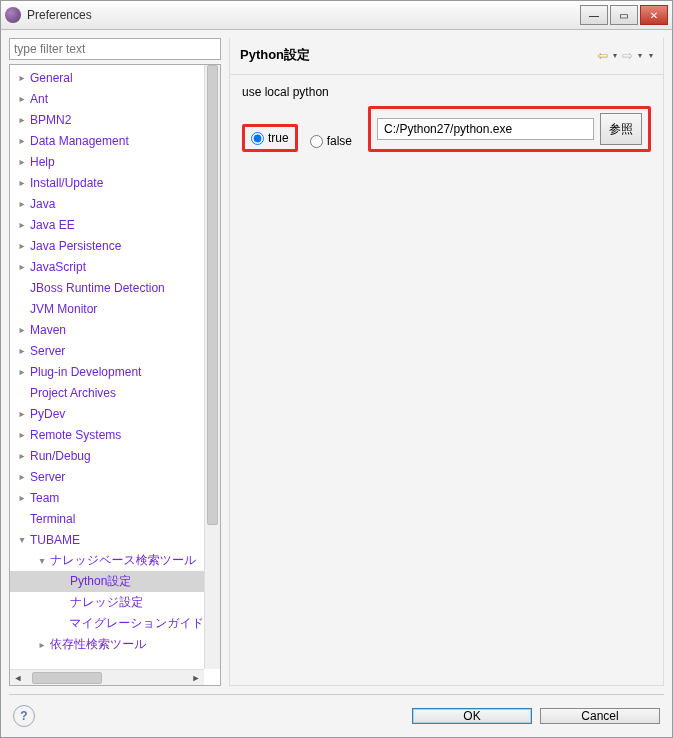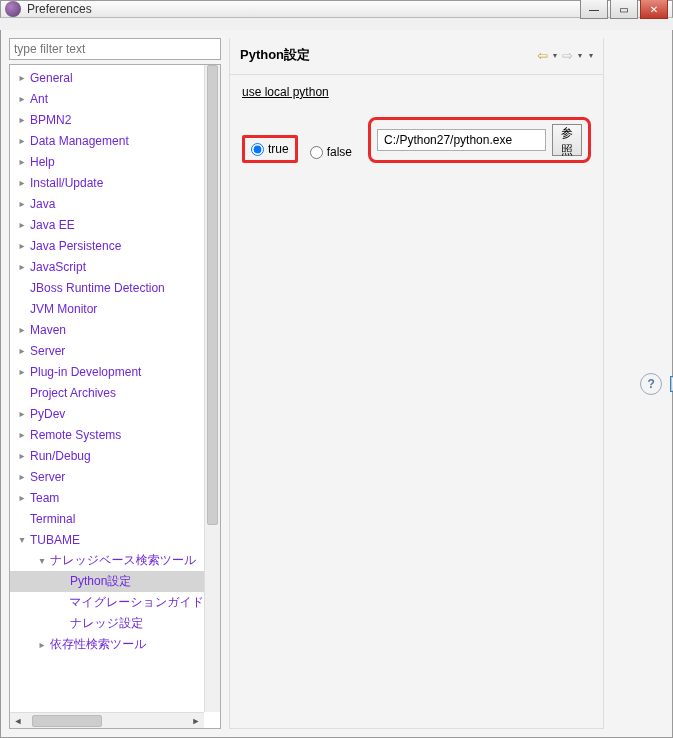--- a/index.html
+++ b/index.html
@@ -1,26 +1,26 @@
 <!DOCTYPE html>
 <html><head>
 <meta charset="utf-8">
 <style>
 * { box-sizing: border-box; margin: 0; padding: 0; font-family: "Segoe UI", Tahoma, sans-serif; font-size: 12px; }
 body { width: 673px; height: 738px; background: #f0f0f0; overflow: hidden; }
 
 
-.titlebar { height: 18px; background: linear-gradient(#fdfdfd, #e8e8e8); border: 1px solid #999; border-bottom: 1px solid #bbb; display: flex; align-items: center; padding: 0 4px; }
+.titlebar { height: 30px; background: linear-gradient(#fdfdfd, #e8e8e8); border: 1px solid #999; border-bottom: 1px solid #bbb; display: flex; align-items: center; padding: 0 4px; }
 .titlebar .eclipse-icon { width: 16px; height: 16px; border-radius: 50%; background: radial-gradient(circle at 35% 35%, #b080c0, #5a3d70); margin-right: 6px; }
 .titlebar .title { flex: 1; color: #333; }
 .titlebar .win-btn { width: 28px; height: 20px; border: 1px solid #888; margin-left: 2px; background: linear-gradient(#f5f5f5,#ddd); display: flex; align-items: center; justify-content: center; font-size: 10px; }
 .titlebar .win-close { background: linear-gradient(#e48a7a,#c0392b); color: #fff; border-color: #a03020; }
 
 
-.dialog { position: absolute; top: 30px; left: 0; right: 0; bottom: 0; border: 1px solid #999; border-top: none; background: #f4f4f4; display: flex; flex-direction: row; }
+.dialog { position: absolute; top: 30px; left: 0; right: 0; bottom: 0; border: 1px solid #999; border-top: none; background: #f4f4f4; display: flex; flex-direction: column; }
 .content { flex: 1; display: flex; padding: 8px; gap: 8px; min-height: 0; }
 
 
 .left-panel { width: 212px; display: flex; flex-direction: column; }
 .filter-input { height: 22px; border: 1px solid #abadb3; padding: 2px 4px; color: #888; background: #fff; margin-bottom: 4px; }
 .tree-wrap { flex: 1; border: 1px solid #abadb3; background: #fff; overflow: hidden; position: relative; }
 .tree { position: absolute; top: 0; left: 0; right: 16px; bottom: 16px; overflow: hidden; padding: 2px 0; }
 .tree-item { display: flex; align-items: center; height: 21px; padding-left: 4px; cursor: default; white-space: nowrap; }
 .tree-item .twisty { width: 16px; color: #888; text-align: center; font-size: 10px; }
 .tree-item.selected { background: #d5d5d5; }
@@ -37,27 +37,27 @@
 
 
 .right-panel { flex: 1; border: 1px solid #ddd; border-top: none; background: #f4f4f4; display: flex; flex-direction: column; }
 .right-header { display: flex; align-items: center; padding: 8px 10px 10px 10px; border-bottom: 1px solid #ddd; }
 .right-header h1 { font-size: 13px; font-weight: bold; flex: 1; }
 .nav-arrow { color: #caa13a; font-size: 13px; padding: 0 2px; cursor: pointer; }
 .nav-arrow.disabled { color: #bbb; }
 .nav-drop { color: #555; font-size: 8px; padding: 0 3px; cursor: pointer; }
 .nav-bullet { color: #555; font-size: 8px; padding-left: 4px; cursor: pointer; }
 .settings-area { padding: 10px 12px; }
-.group-label { margin-bottom: 18px; text-decoration: underline; }
+.group-label { margin-bottom: 7px; }
 .row { display: flex; align-items: flex-end; gap: 6px; }
 .radio-box { display: inline-flex; align-items: center; gap: 4px; padding: 4px 6px; }
 .radio-box.highlight { border: 3px solid #ea2a2a; border-radius: 2px; }
 .radio-box input { margin: 0; }
 .path-box { display: inline-flex; align-items: center; gap: 6px; padding: 4px 6px; flex: 1; }
-.path-box.highlight { border: 3px solid #ea2a2a; border-radius: 8px; margin-left: 4px; }
+.path-box.highlight { border: 3px solid #ea2a2a; border-radius: 2px; margin-left: 4px; }
 .path-input { flex: 1; height: 22px; border: 1px solid #abadb3; padding: 2px 6px; background: #fff; }
 .browse-btn { height: 32px; padding: 0 8px; border: 1px solid #8a8a8a; background: linear-gradient(#f7f7f7,#e3e3e3); cursor: pointer; }
 
 
 .bottom-sep { height: 1px; background: #ccc; margin: 0 8px; }
 .bottom-bar { padding: 10px 12px; display: flex; align-items: center; }
 .help-icon { width: 22px; height: 22px; border: 1px solid #9ab; border-radius: 50%; color: #5577aa; display: flex; align-items: center; justify-content: center; font-weight: bold; cursor: pointer; }
 .spacer { flex: 1; }
 .dlg-btn { width: 120px; height: 16px; border: 1px solid #8a8a8a; background: linear-gradient(#f7f7f7,#e3e3e3); margin-left: 8px; cursor: pointer; }
 .dlg-btn.default { border: 1px solid #3c7fb1; box-shadow: 0 0 0 1px #a6d0e7 inset; }
@@ -174,25 +174,25 @@
             <div class="tree-item depth2">
               <span class="twisty">▾</span>
               <span class="label">ナレッジベース検索ツール</span>
             </div>
             <div class="tree-item depth3 selected">
               <span class="twisty"></span>
               <span class="label">Python設定</span>
             </div>
             <div class="tree-item depth3">
               <span class="twisty"></span>
+              <span class="label">ナレッジ設定</span>
+            </div>
+            <div class="tree-item depth3">
+              <span class="twisty"></span>
               <span class="label">マイグレーションガイド</span>
-            </div>
-            <div class="tree-item depth3">
-              <span class="twisty"></span>
-              <span class="label">ナレッジ設定</span>
             </div>
             <div class="tree-item depth2">
               <span class="twisty">▸</span>
               <span class="label">依存性検索ツール</span>
             </div>
           </div>
         <div class="scroll-v">
             <div class="thumb"></div>
           </div>
         <div class="scroll-h">

